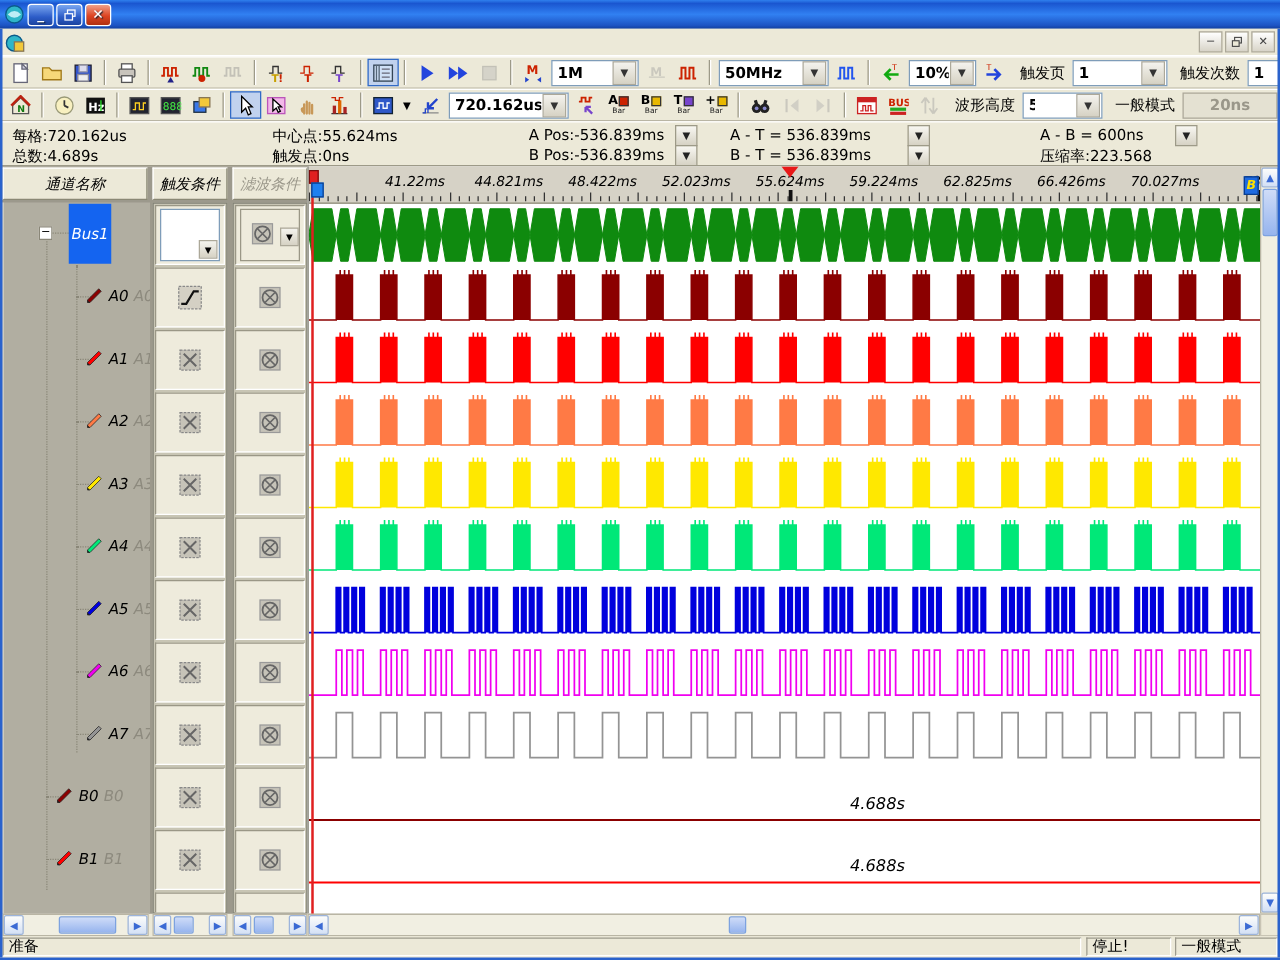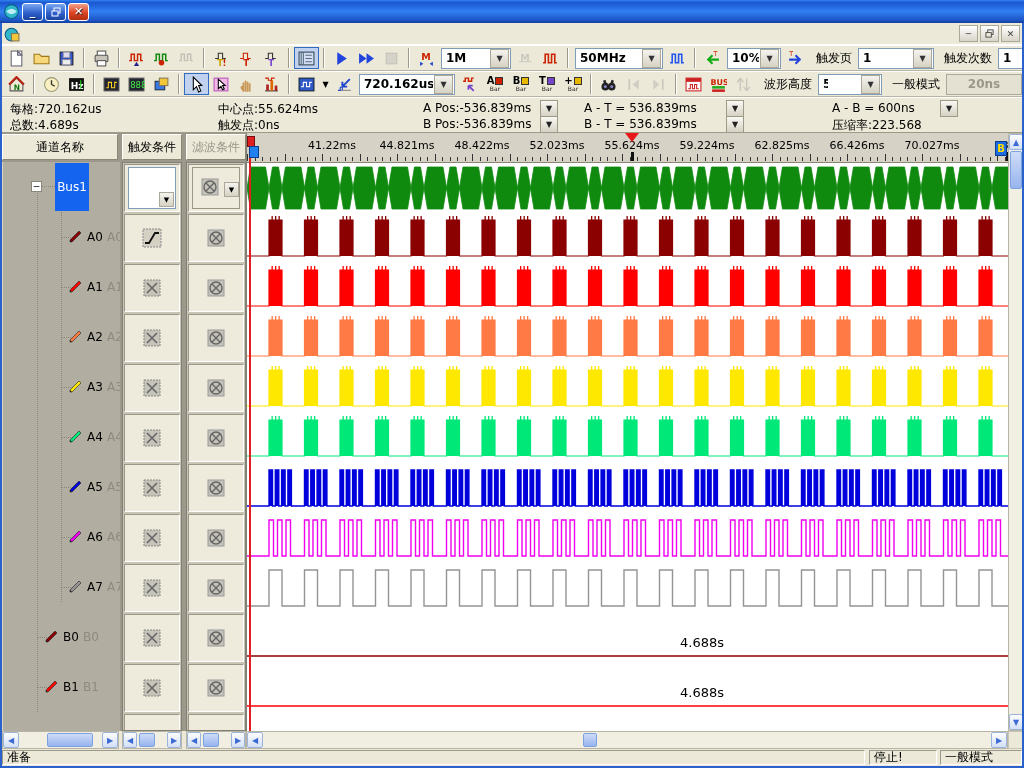--- a/index.html
+++ b/index.html
@@ -43,21 +43,21 @@
   .barwrap .bw-top{display:flex;align-items:center;font-size:10px;font-weight:bold;}
   .barwrap .flag{width:6px;height:6px;margin-left:1px;border:1px solid #333;}
   .barwrap .bw-bar{font-size:6px;color:#222;}
   
   .infobar{position:absolute;left:0;top:97px;width:1024px;height:36px;background:#ece9d8;
     border-top:1px solid #fff;border-bottom:1px solid #9d9a88;box-sizing:border-box;}
   .ib{position:absolute;white-space:nowrap;font-size:12px;}
   .ibdrop{position:absolute;width:16px;height:15px;background:linear-gradient(#f8f7f2,#d6d2c4);
     border:1px solid #9d9a88;display:flex;align-items:center;justify-content:center;font-size:8px;color:#222;}
   
-  .main{position:absolute;left:0;top:133px;width:1024px;height:598px;background:#9c998c;overflow:hidden;}
+  .main{position:absolute;left:0;top:133px;width:1024px;height:598px;background:#9c998c;overflow:hidden;font-style:italic;}
   .hdr{position:absolute;top:1px;height:26px;background:#ece9d8;border:1px solid;
     border-color:#fff #8a8875 #8a8875 #fff;box-sizing:border-box;display:flex;align-items:center;
     justify-content:center;font-size:12px;}
   .names-panel{position:absolute;left:0;top:29px;width:120px;height:569px;background:#b1aea1;
     border-left:3px solid #d8d5c8;box-sizing:border-box;overflow:hidden;}
   .cond-col{position:absolute;top:29px;width:60px;height:569px;background:#c8c5b4;overflow:hidden;
     border:1px solid #808074;box-sizing:border-box;}
   .cond-cell{position:absolute;left:1px;width:54px;height:46px;background:#eeebdc;border:1px solid;
     border-color:#9a9786 #fff #fff #9a9786;display:flex;align-items:center;justify-content:center;}
   .wave-area{position:absolute;left:246px;top:0;width:762px;height:598px;background:#fff;

